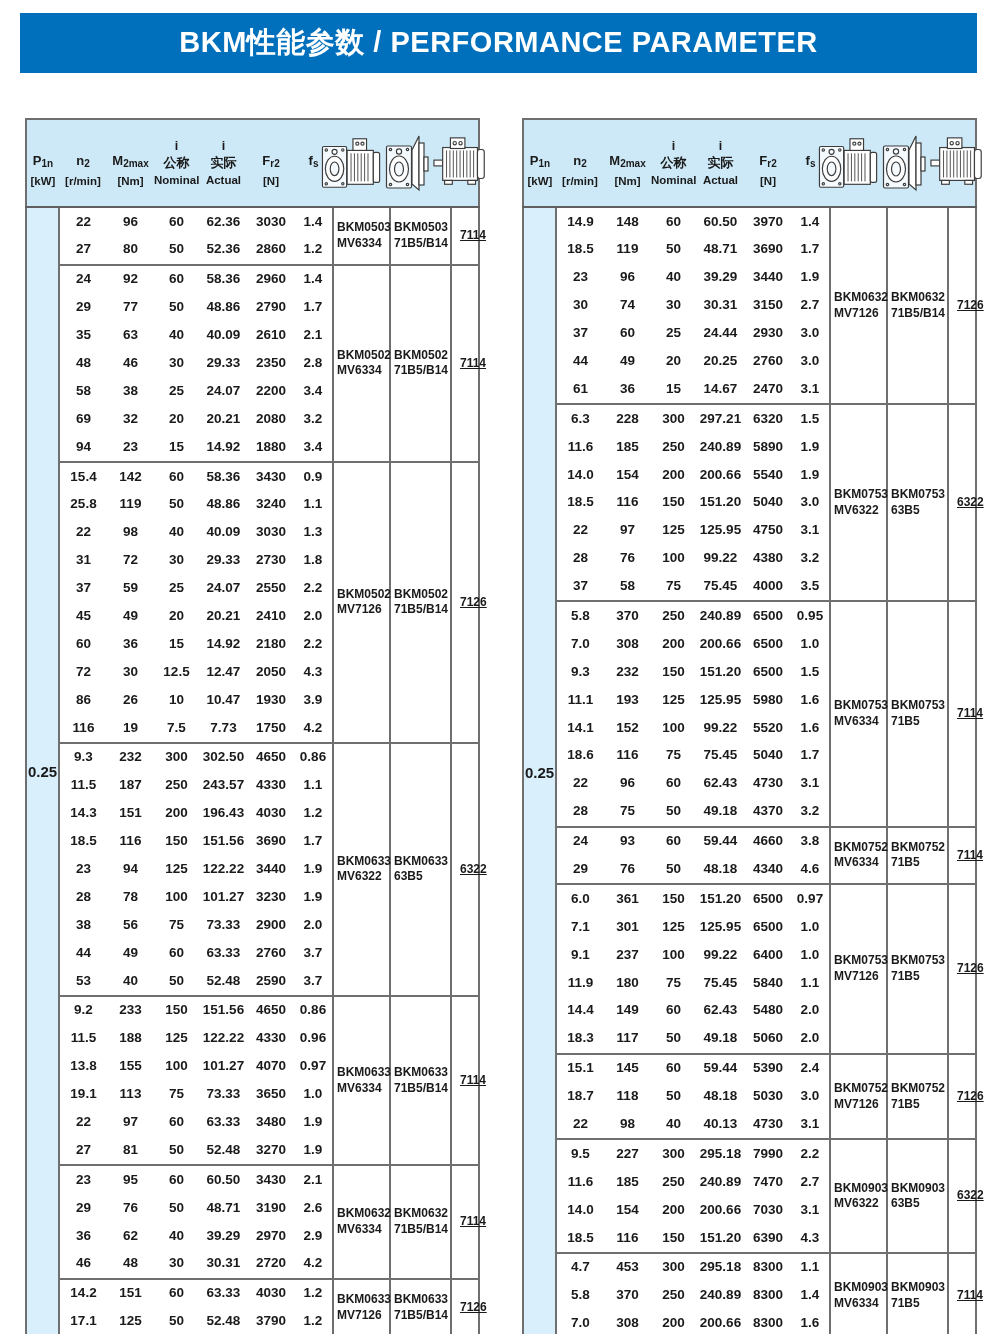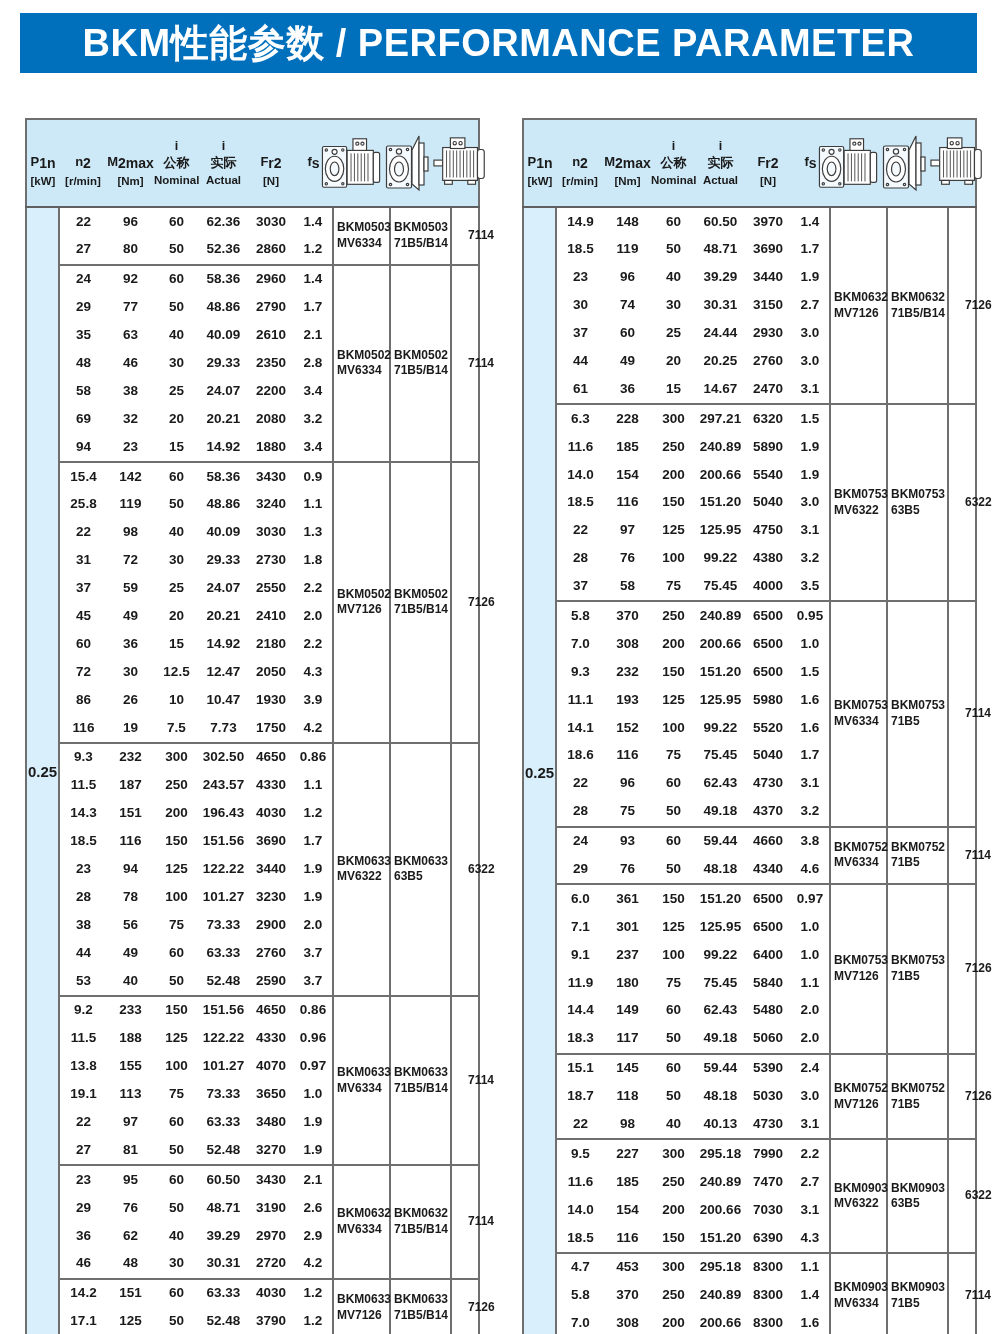--- a/index.html
+++ b/index.html
@@ -5,55 +5,55 @@
   html,body{margin:0;padding:0;}
   body{
     width:1000px;height:1334px;position:relative;background:#ffffff;
     font-family:"Liberation Sans",sans-serif;color:#1a1a1a;
     -webkit-font-smoothing:antialiased;
   }
   .banner{
     position:absolute;left:20px;top:13px;width:957px;height:60px;
     background:#0070bd;display:flex;align-items:center;justify-content:center;
   }
-  .banner span{color:#ffffff;font-weight:bold;font-size:38px;letter-spacing:.5px;}
+  .banner span{color:#ffffff;font-weight:bold;font-size:29px;letter-spacing:.5px;}
 
   .table-area{position:absolute;top:118px;width:453px;}
   .table-area.left{left:25px;}
   .table-area.right{left:522px;}
 
   table.perf{
     border-collapse:collapse;width:453px;table-layout:fixed;
     border:2px solid #6f6f6f;background:#ffffff;
   }
   thead th{
     background:#cde9f7;height:86px;padding:0;vertical-align:middle;
     font-weight:bold;border-bottom:2px solid #5f5f5f;
   }
   .th-top{height:15px;font-size:12.5px;line-height:15px;}
   .th-mid{font-size:13px;line-height:17px;white-space:nowrap;}
-  .th-mid sub{font-size:14px;vertical-align:-2px;}
+  .th-mid sub{font-size:10px;vertical-align:-2px;}
   .th-unit{font-size:11.5px;line-height:15px;margin-top:2px;min-height:15px;white-space:nowrap;}
   .icon-th{vertical-align:middle;}
   .icon-row{display:flex;align-items:center;justify-content:center;gap:2px;}
   .icon-row .icon{display:inline-flex;}
   .icon svg{display:block;}
 
   tbody td{
     text-align:center;font-weight:bold;font-size:13.5px;
     padding:0;height:27.9px;line-height:1.1;
   }
   td.power-cell{
     background:#d9effb;border-right:2px solid #6f6f6f;font-size:15px;
   }
   td.model-cell{
     border-left:2px solid #6f6f6f;font-size:12px;line-height:1.3;
     text-align:left;padding-left:3px;
   }
-  td.motor-cell{text-align:left;padding-left:16px;}
+  td.motor-cell{text-align:left;padding-left:8px;text-decoration:underline;}
   tr.group-start td{border-top:2px solid #6f6f6f;}
 </style>
 </head>
 <body>
 
 <div class="page">
   <div class="banner">
     <span>BKM性能参数 / PERFORMANCE PARAMETER</span>
   </div>
   <div class="table-area left">

